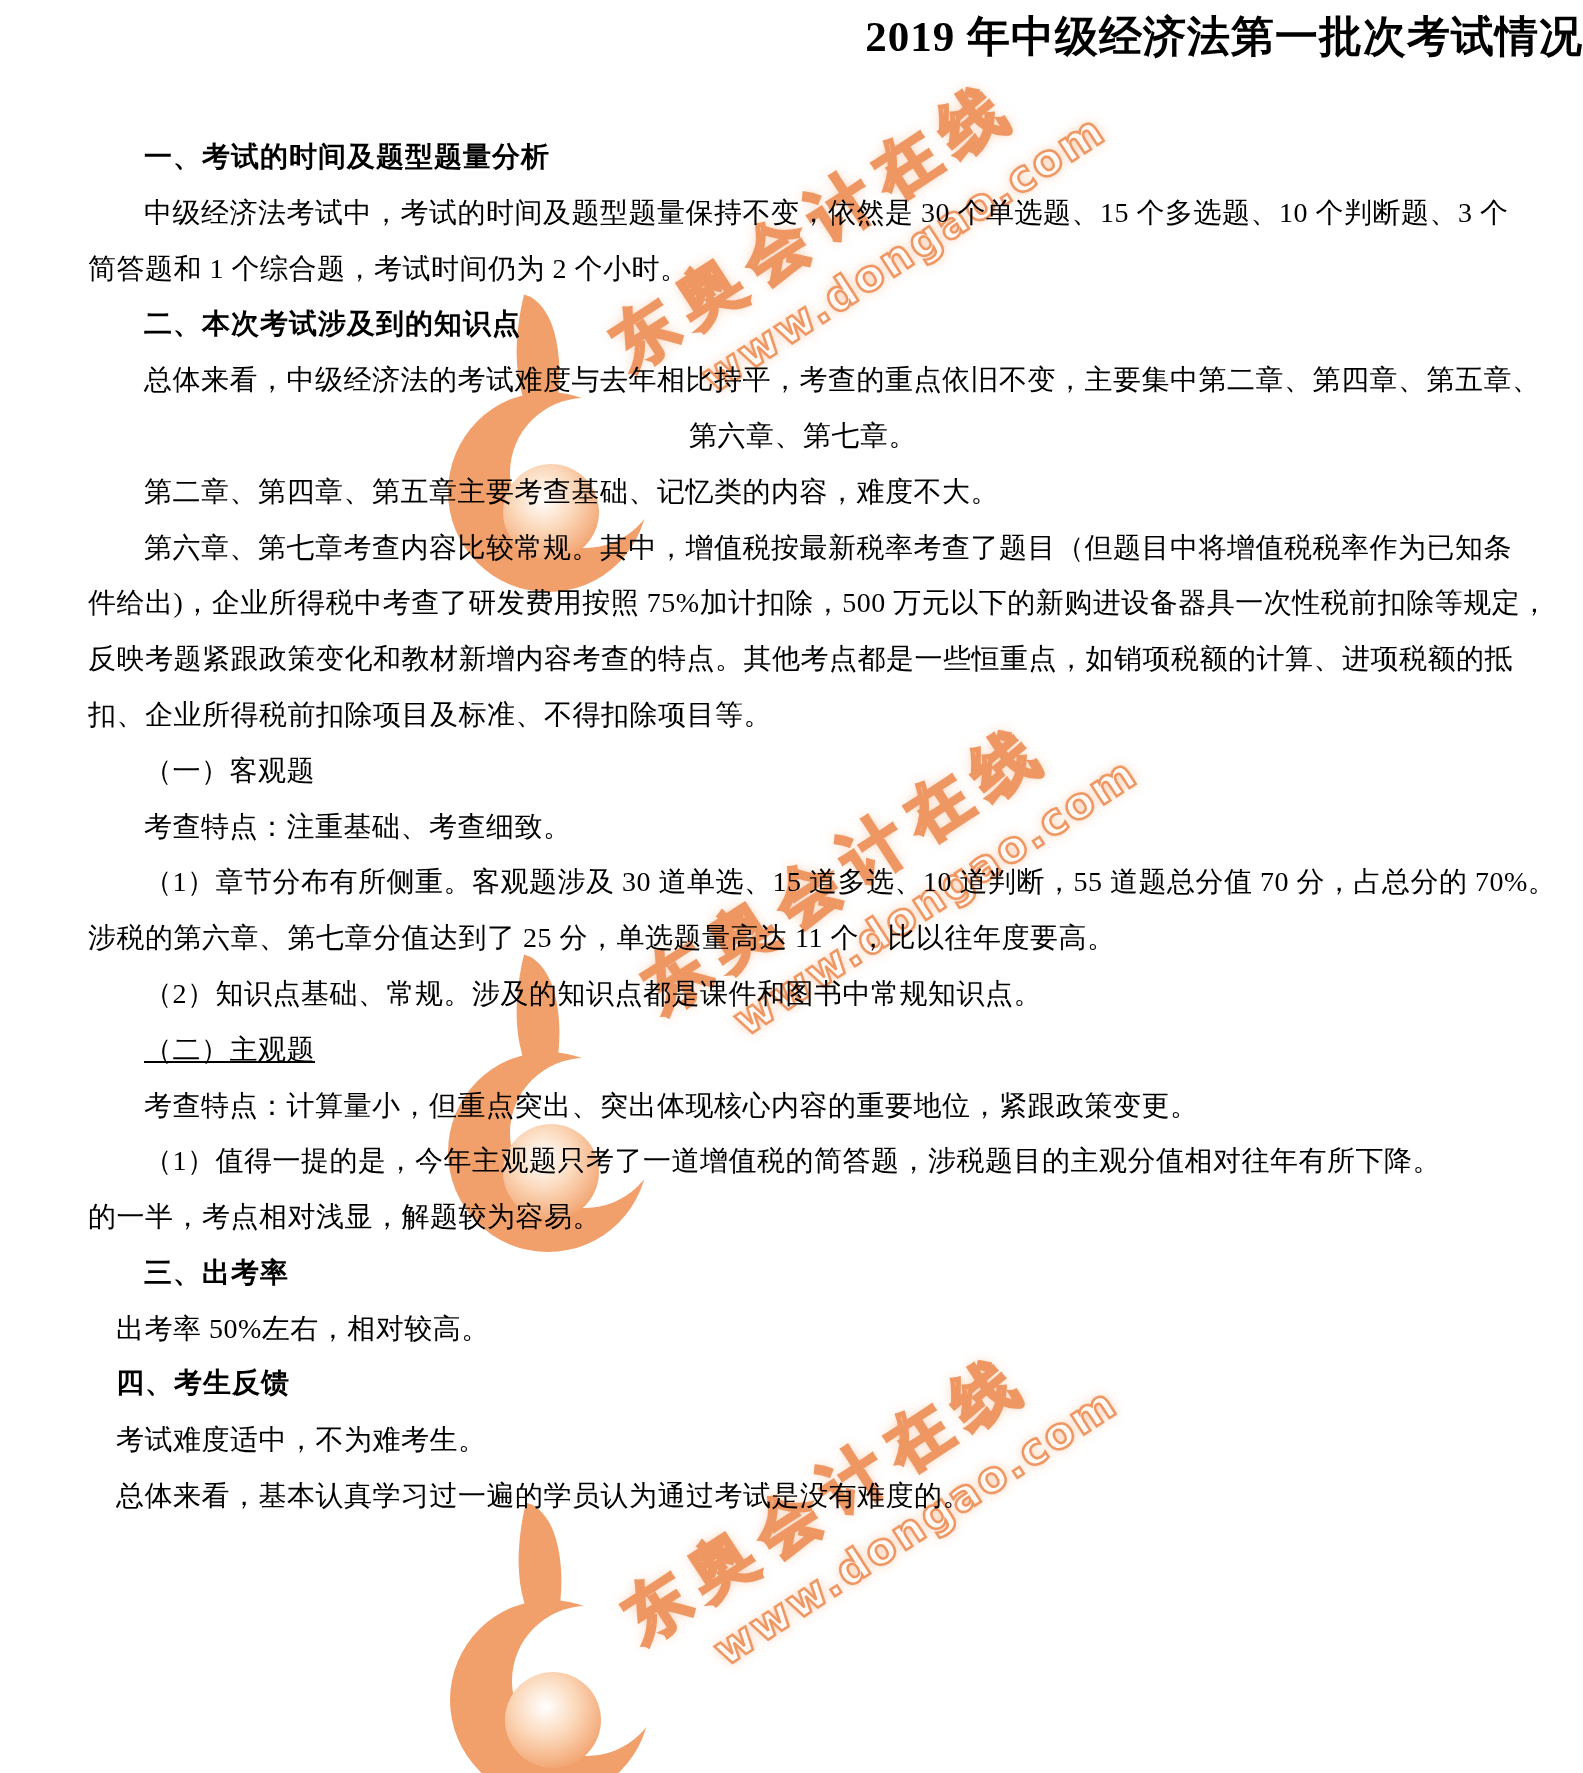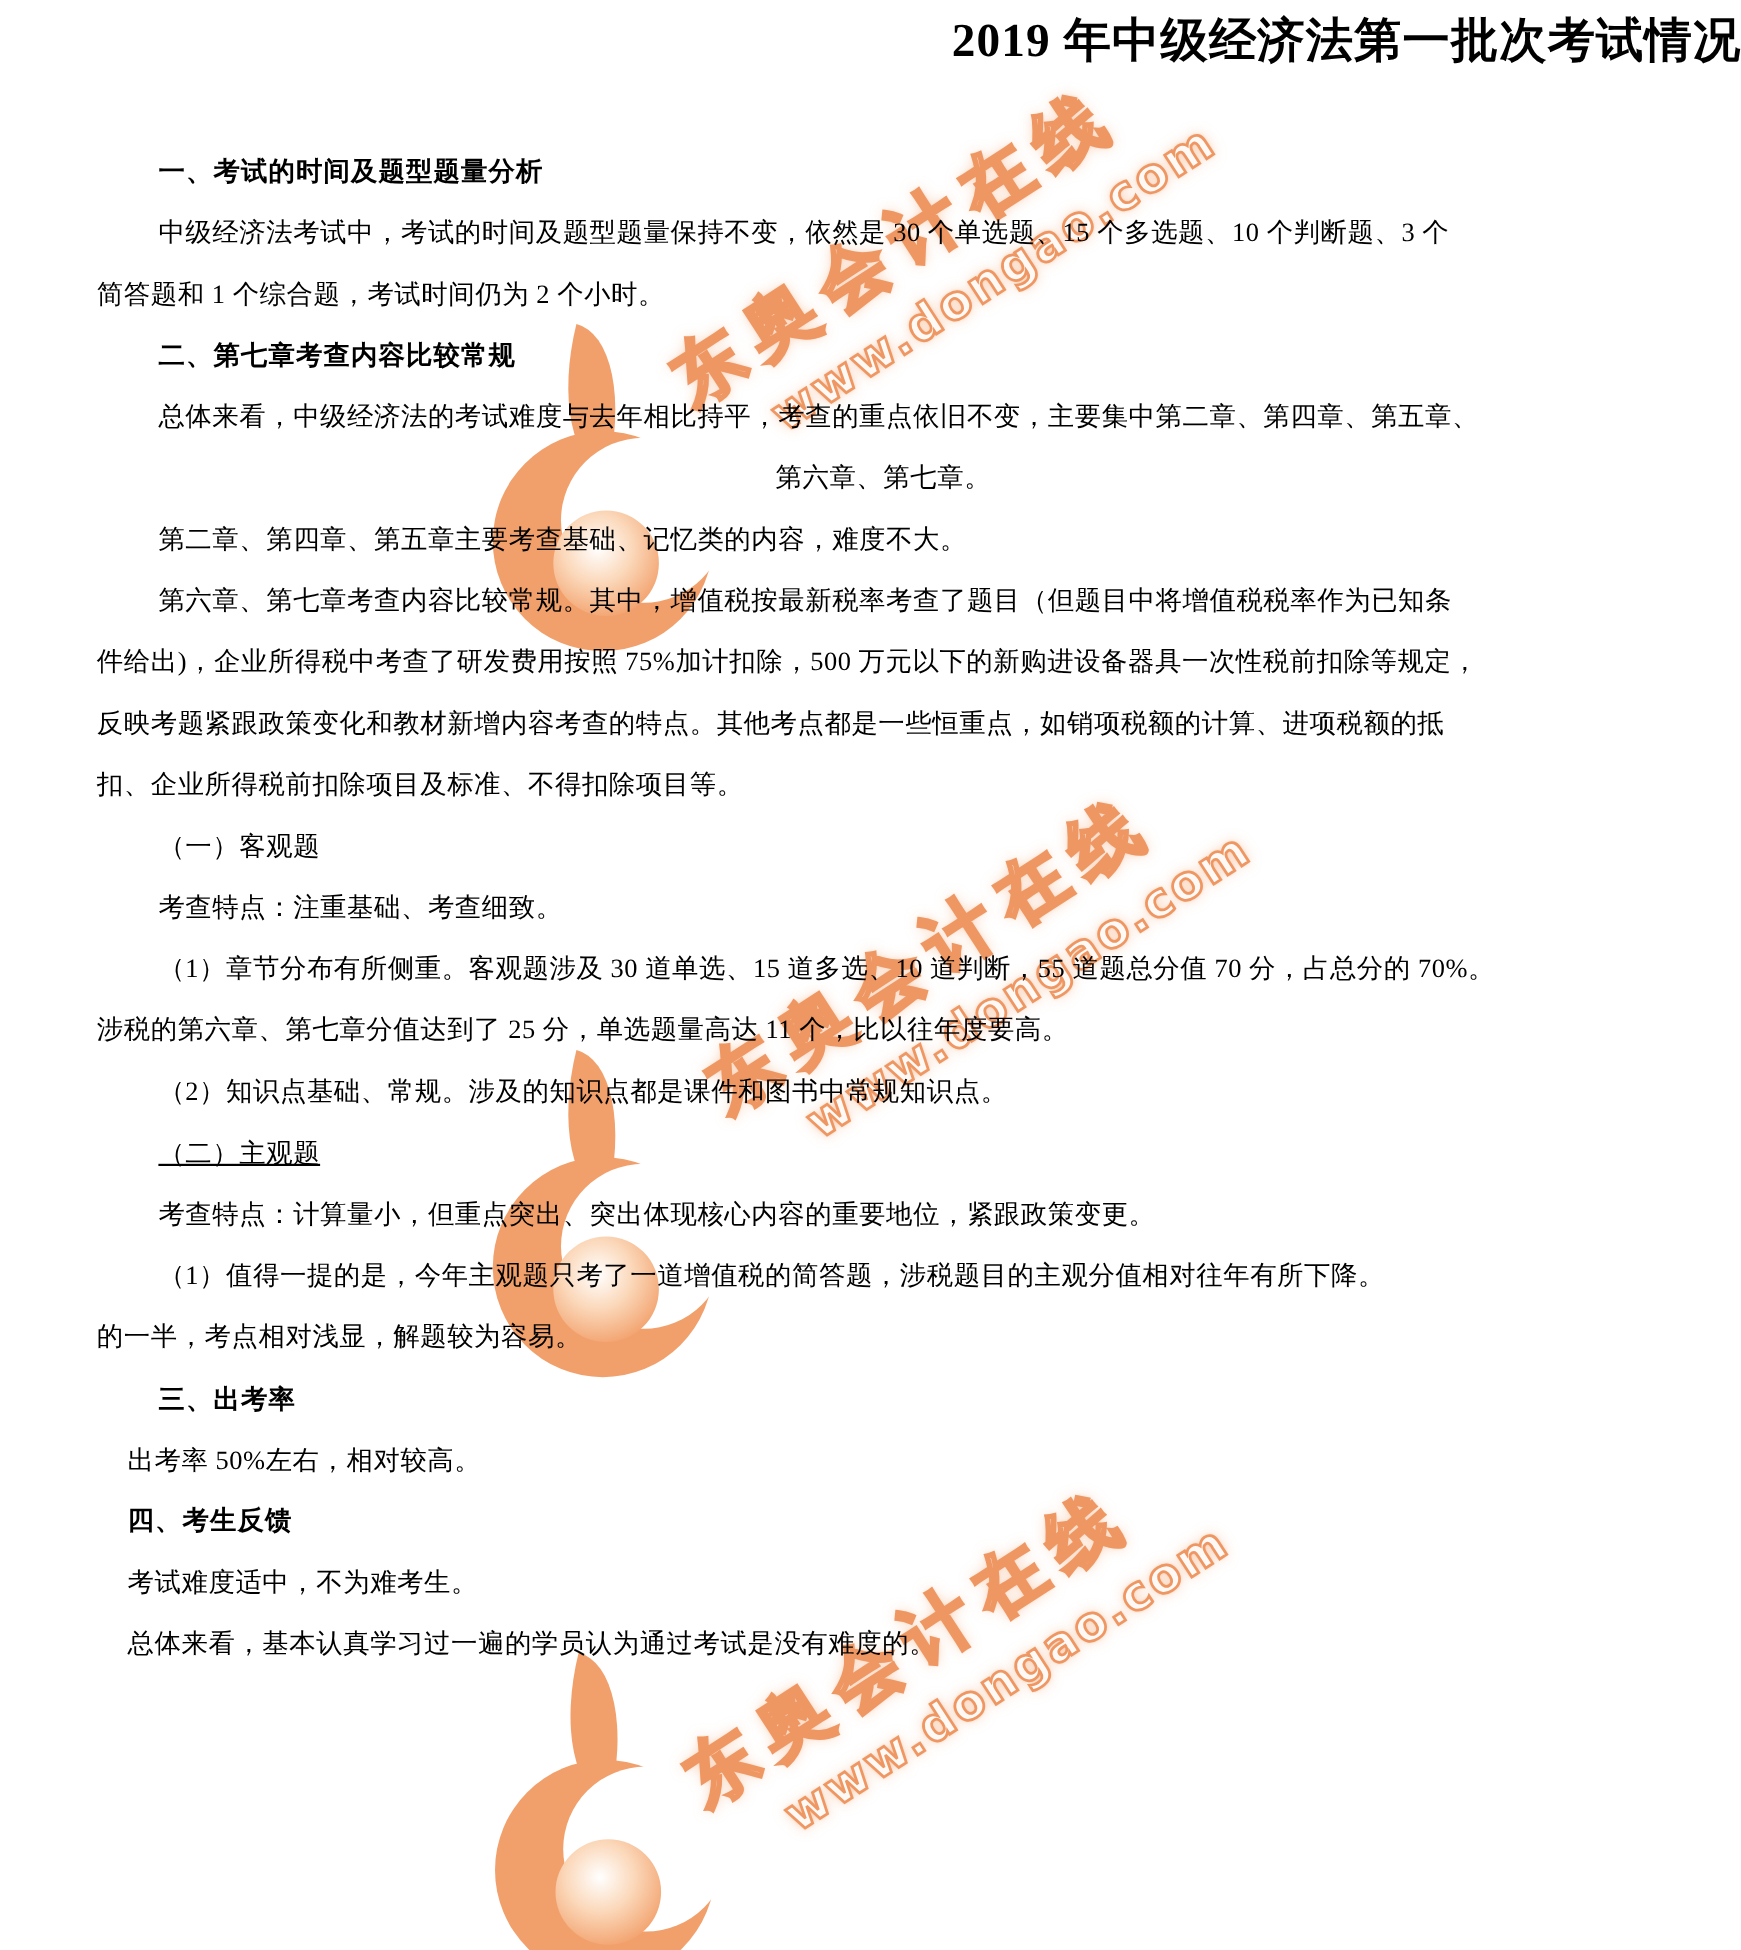--- a/index.html
+++ b/index.html
@@ -56,21 +56,21 @@
     text-align:right;
     font-size:43px;font-weight:700;
     letter-spacing:1px;
     white-space:nowrap;
   }
   .content{
     position:absolute;z-index:2;
     left:88px;top:129px;width:1430px;
   }
   .line{
-    font-size:24px;
+    font-size:28px;
     line-height:55.8px;
     white-space:nowrap;
     letter-spacing:0.5px;
   }
   .line.heading{
     font-family:"Liberation Sans","DejaVu Sans",sans-serif;
     font-weight:700;
     letter-spacing:1px;
   }
 </style>
@@ -116,21 +116,21 @@
       <div class="wm-cn">东奥会计在线</div>
       <div class="wm-url">www.dongao.com</div>
     </div>
   </div>
 
   <div class="title">2019 年中级经济法第一批次考试情况</div>
   <div class="content">
       <div class="line heading" style="text-indent: 56px;">一、考试的时间及题型题量分析</div>
       <div class="line body" style="text-indent: 56px;">中级经济法考试中，考试的时间及题型题量保持不变，依然是 30 个单选题、15 个多选题、10 个判断题、3 个</div>
       <div class="line body" style="text-indent: 0px;">简答题和 1 个综合题，考试时间仍为 2 个小时。</div>
-      <div class="line heading" style="text-indent: 56px;">二、第七章考查内容比较常规</div>
+      <div class="line heading" style="text-indent: 56px;">二、本次考试涉及到的知识点</div>
       <div class="line body" style="text-indent: 56px;">总体来看，中级经济法的考试难度与去年相比持平，考查的重点依旧不变，主要集中第二章、第四章、第五章、</div>
       <div class="line body" style="text-indent: 0px; text-align: center;">第六章、第七章。</div>
       <div class="line body" style="text-indent: 56px;">第二章、第四章、第五章主要考查基础、记忆类的内容，难度不大。</div>
       <div class="line body" style="text-indent: 56px;">第六章、第七章考查内容比较常规。其中，增值税按最新税率考查了题目（但题目中将增值税税率作为已知条</div>
       <div class="line body" style="text-indent: 0px;">件给出)，企业所得税中考查了研发费用按照 75%加计扣除，500 万元以下的新购进设备器具一次性税前扣除等规定，</div>
       <div class="line body" style="text-indent: 0px;">反映考题紧跟政策变化和教材新增内容考查的特点。其他考点都是一些恒重点，如销项税额的计算、进项税额的抵</div>
       <div class="line body" style="text-indent: 0px;">扣、企业所得税前扣除项目及标准、不得扣除项目等。</div>
       <div class="line body" style="text-indent: 56px;">（一）客观题</div>
       <div class="line body" style="text-indent: 56px;">考查特点：注重基础、考查细致。</div>
       <div class="line body" style="text-indent: 56px; font-family: Liberation Serif, serif;">（1）章节分布有所侧重。客观题涉及 30 道单选、15 道多选、10 道判断，55 道题总分值 70 分，占总分的 70%。</div>

